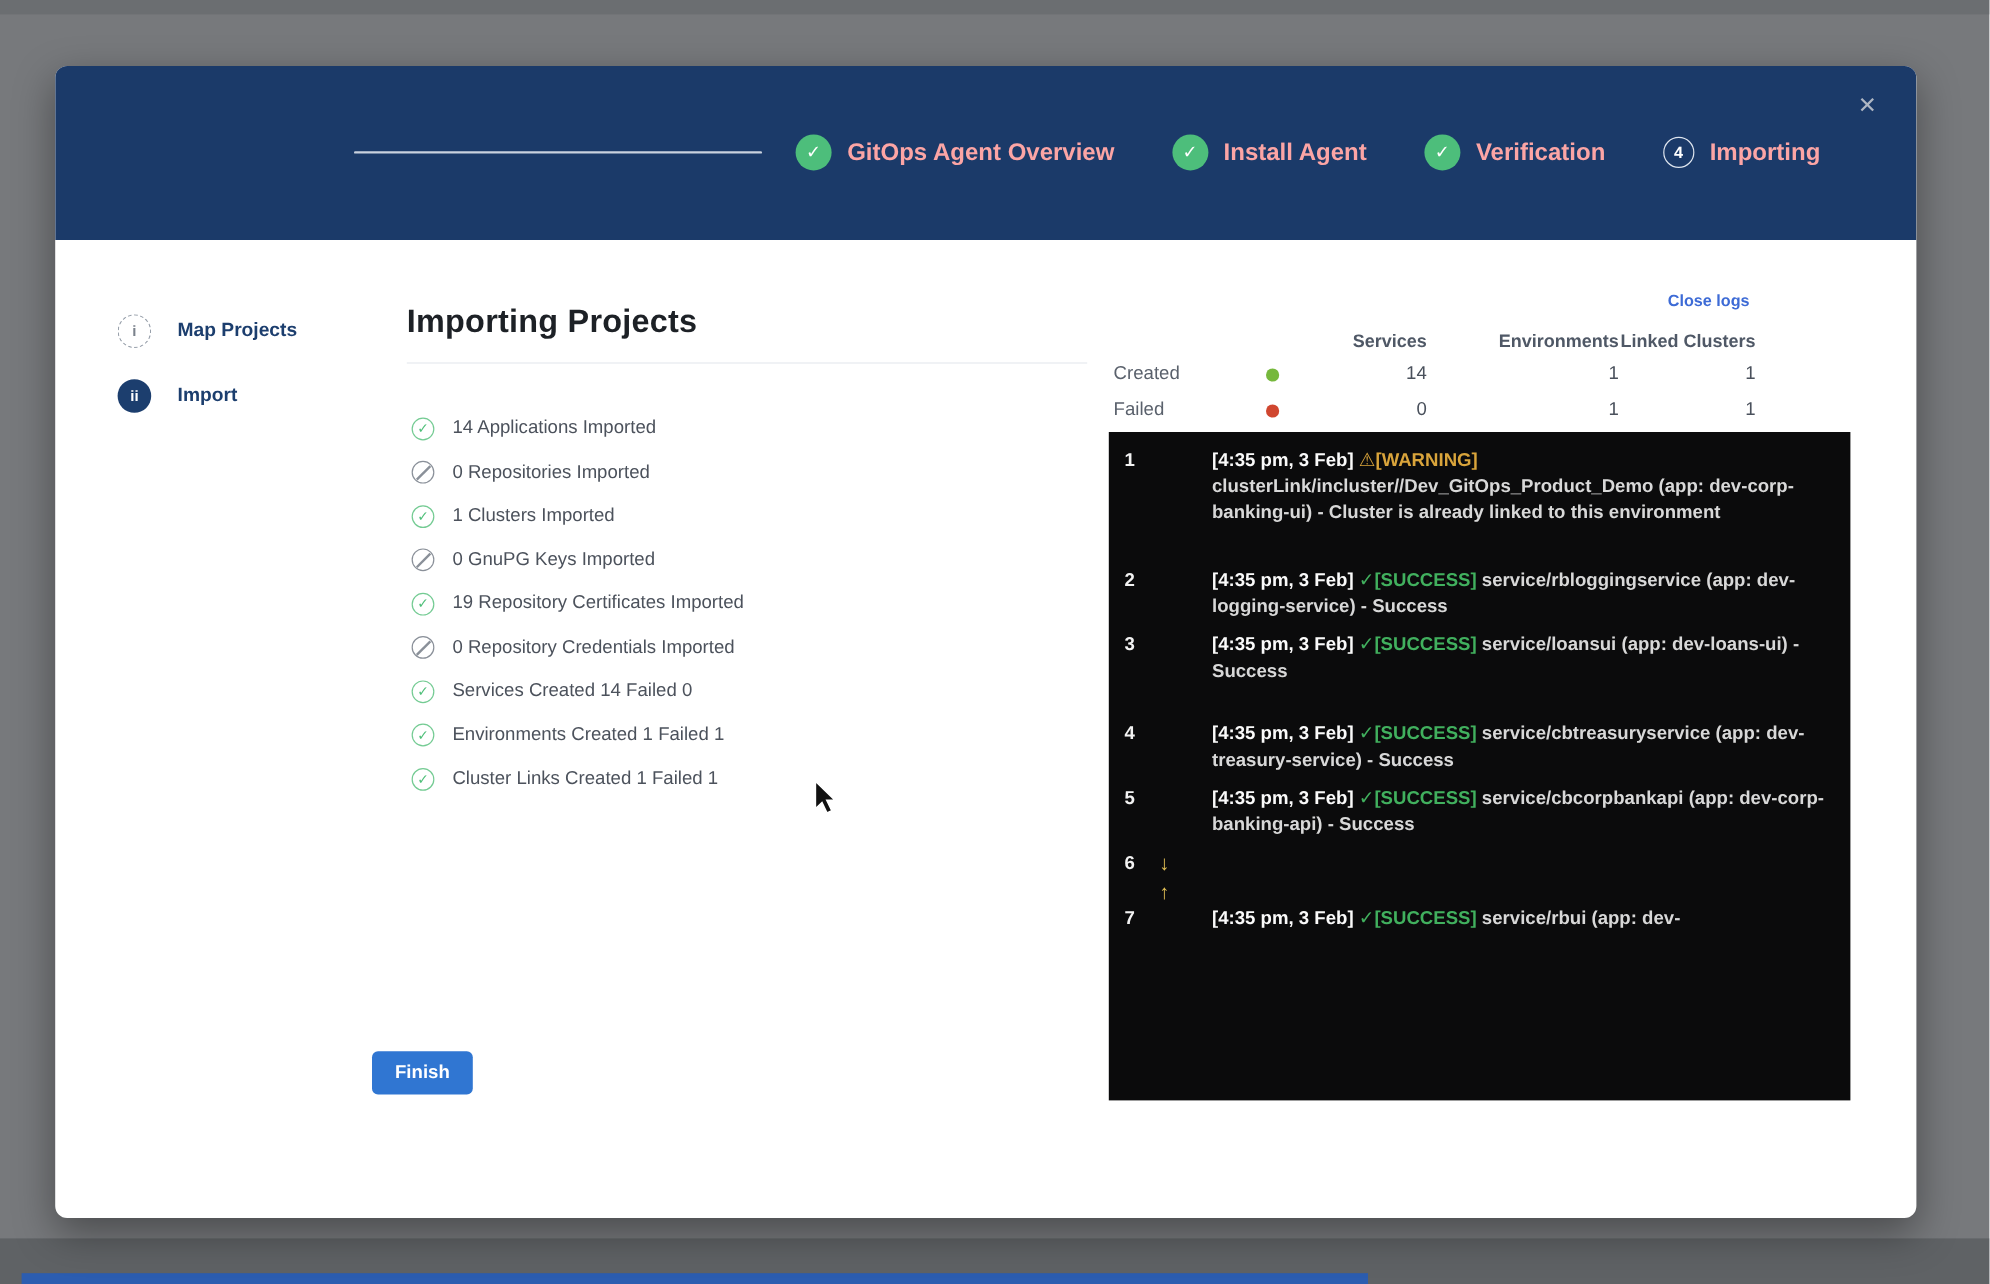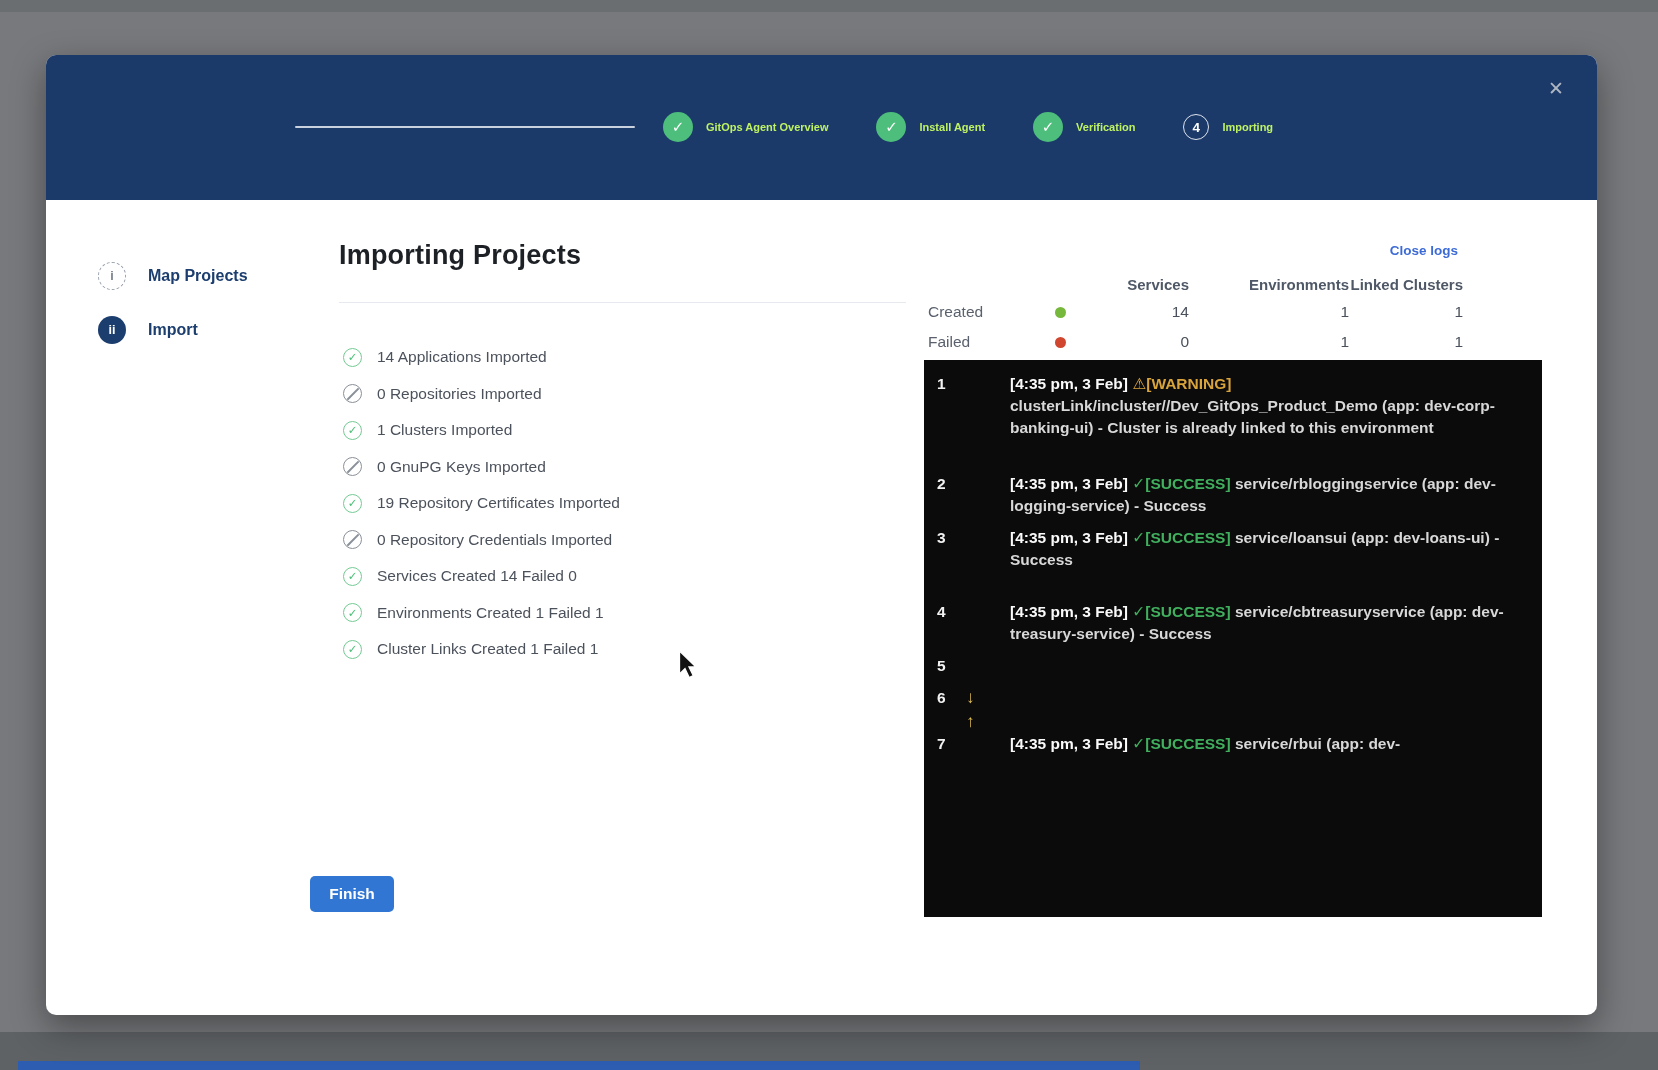--- a/index.html
+++ b/index.html
@@ -23,35 +23,35 @@
   .brand{position:absolute;left:57px;top:50px;display:flex;align-items:center;gap:26px;}
   .brand svg{width:38px;height:42px;display:block;}
   .brand-title{color:#fff;font-size:16.5px;font-weight:700;letter-spacing:.2px;}
   .header-line{position:absolute;left:249px;top:71px;width:340px;height:2px;background:#c9d1de;border-radius:1px;}
   .stepper{position:absolute;left:617px;top:57px;display:flex;align-items:center;gap:48px;height:30px;}
   .step{display:flex;align-items:center;gap:13px;cursor:pointer;}
   .step-check{width:30px;height:30px;border-radius:50%;background:var(--accent-green);color:#fff;
               display:flex;align-items:center;justify-content:center;font-size:15px;font-weight:700;}
   .step-num{width:26px;height:26px;border-radius:50%;border:1.6px solid #dde4ee;color:#fff;
             display:flex;align-items:center;justify-content:center;font-size:13.5px;font-weight:600;}
-  .step-label{color:#bef264;font-size:11px;font-weight:600;white-space:nowrap;text-align:center;}
+  .step-label{color:#fca5a5;font-size:20px;font-weight:600;white-space:nowrap;text-align:center;}
   .close-btn{position:absolute;right:28px;top:20px;width:26px;height:26px;color:#aeb6c3;font-size:19px;
              display:flex;align-items:center;justify-content:center;cursor:pointer;}
 
   
   .wizard-sidebar{position:absolute;left:52px;top:207px;display:flex;flex-direction:column;gap:26px;}
   .side-item{display:flex;align-items:center;gap:22px;cursor:pointer;}
   .side-badge{width:28px;height:28px;border-radius:50%;display:flex;align-items:center;justify-content:center;
               font-size:12.5px;font-weight:700;}
   .side-item.pending .side-badge{border:1.6px dashed #98a0ab;color:#7b828c;}
   .side-item.active  .side-badge{background:#1c3e6e;color:#fff;}
   .side-label{color:#1c3e6e;font-size:16px;font-weight:600;}
 
   
-  .main-title{position:absolute;left:293px;top:185px;font-size:27px;font-weight:700;color:#1d2126;letter-spacing:.2px;}
+  .main-title{position:absolute;left:293px;top:198px;font-size:27px;font-weight:700;color:#1d2126;letter-spacing:.2px;}
   .main-divider{position:absolute;left:293px;top:247px;width:567px;height:1px;background:#e6e9ee;}
   .import-summary-list{position:absolute;left:297px;top:291px;display:flex;flex-direction:column;gap:14.5px;}
   .import-item{display:flex;align-items:center;gap:15px;height:22px;}
   .ic-check{width:19px;height:19px;border:1.8px solid #74cb93;border-radius:50%;color:#4fbf79;
             font-size:11.5px;font-weight:700;display:flex;align-items:center;justify-content:center;flex:0 0 auto;}
   .ic-none{width:19px;height:19px;border:1.8px solid #8a9099;border-radius:50%;position:relative;flex:0 0 auto;}
   .ic-none::before{content:"";position:absolute;left:calc(50% - .9px);top:.5px;bottom:.5px;width:1.8px;
                    background:#8a9099;transform:rotate(45deg);}
   .import-text{color:#4c525c;font-size:15.5px;font-weight:500;}
 
@@ -227,20 +227,21 @@
     <p class="log-text"><span class="log-time">[4:35 pm, 3 Feb]</span> <span class="log-glyph success">✓</span><span class="log-tag success">[SUCCESS]</span> <span class="log-msg">service/loansui (app: dev-loans-ui) - Success</span></p>
   </div>
         <div class="log-entry">
     <span class="log-num">4</span>
     <span class="log-arrow"></span>
     <p class="log-text"><span class="log-time">[4:35 pm, 3 Feb]</span> <span class="log-glyph success">✓</span><span class="log-tag success">[SUCCESS]</span> <span class="log-msg">service/cbtreasuryservice (app: dev-treasury-service) - Success</span></p>
   </div>
         <div class="log-entry">
     <span class="log-num">5</span>
     <span class="log-arrow"></span>
+    <p class="log-text"><span class="log-time">[4:35 pm, 3 Feb]</span> <span class="log-glyph success">✓</span><span class="log-tag success">[SUCCESS]</span> <span class="log-msg">service/cbcorpbankapi (app: dev-corp-banking-api) - Success</span></p>
   </div>
         <div class="log-entry">
     <span class="log-num">6</span>
     <span class="log-arrow">↓</span>
   </div>
         <div class="log-entry">
     <span class="log-num"></span>
     <span class="log-arrow">↑</span>
     <p class="log-text"><span class="log-time"></span> <span class="log-glyph"></span><span class="log-tag"></span> <span class="log-msg"></span></p>
   </div>

